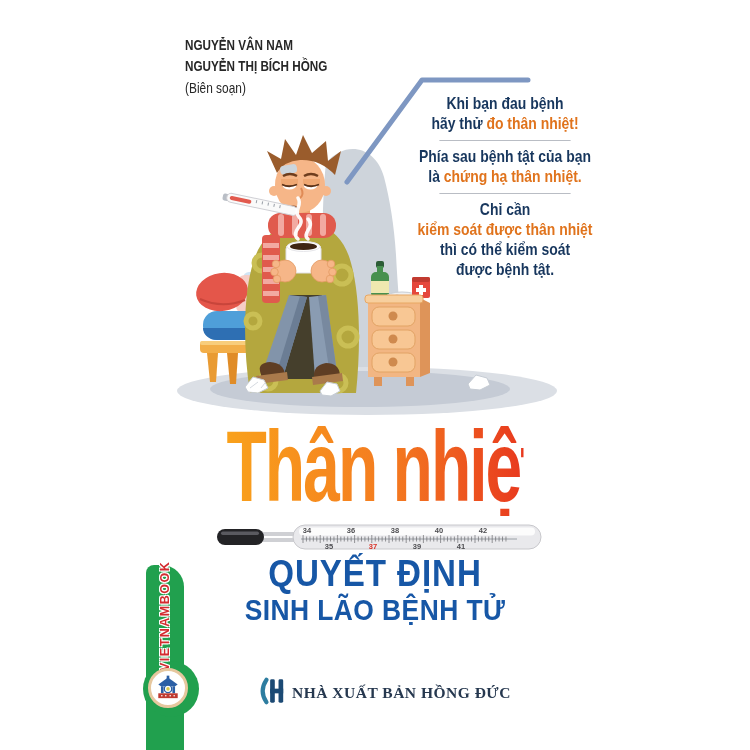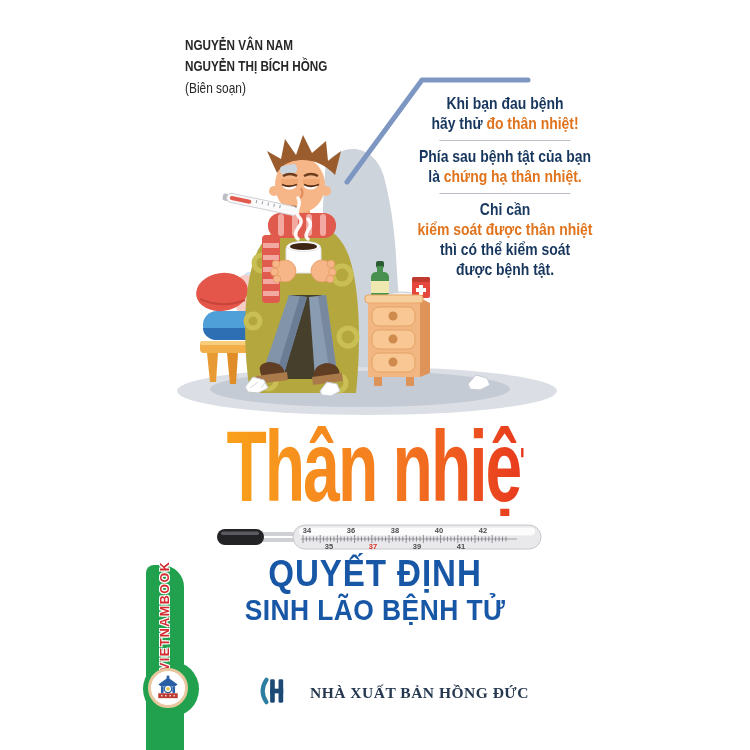--- a/index.html
+++ b/index.html
@@ -48,21 +48,21 @@
           border-radius:8px 22px 0 0;}
   .banner-bump{position:absolute;left:143px;top:661px;width:56px;height:56px;border-radius:50%;background:var(--banner-green);}
   .brand-text{position:absolute;left:146px;top:570px;width:38px;height:92px;display:flex;align-items:center;justify-content:center;
           writing-mode:vertical-rl;transform:rotate(180deg);font-weight:bold;font-size:12.5px;letter-spacing:1.5px;
           color:var(--brand-red);
           text-shadow:-1px -1px 0 #fff,1px -1px 0 #fff,-1px 1px 0 #fff,1px 1px 0 #fff;}
   .brand-logo{position:absolute;left:148px;top:668px;width:34px;height:34px;border-radius:50%;
           background:#fff;border:3px solid #e6c79e;display:flex;align-items:center;justify-content:center;}
 
   
-  .pub{position:absolute;left:258px;top:676px;display:flex;align-items:center;gap:24px;}
+  .pub{position:absolute;left:258px;top:676px;display:flex;align-items:center;gap:6px;}
   .pub-name{font-family:"Liberation Serif","DejaVu Serif",serif;font-weight:bold;font-size:15.5px;
             letter-spacing:.5px;color:var(--publisher-navy);padding-top:4px;}
 </style>
 </head>
 <body>
 
 <div class="cover">
 
   <div class="authors">
       <div>NGUYỄN VÂN NAM</div>

